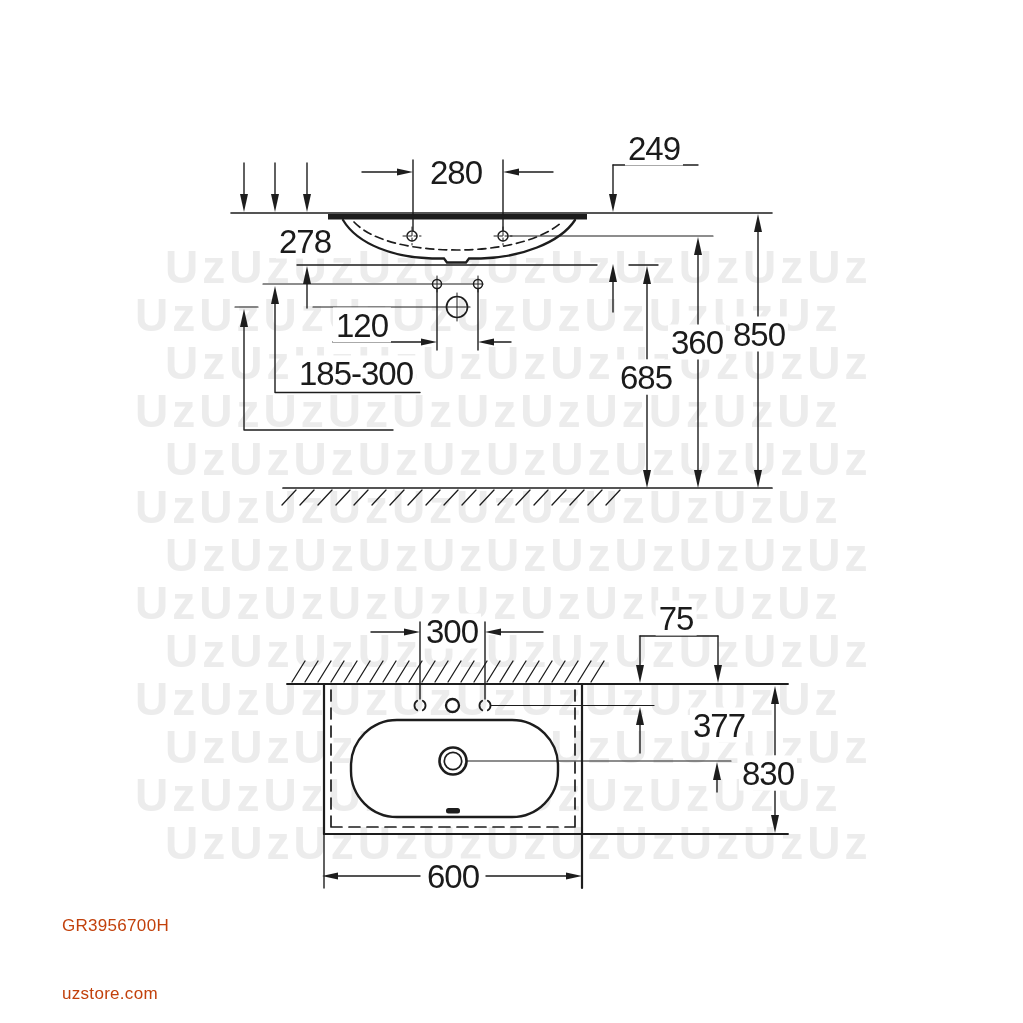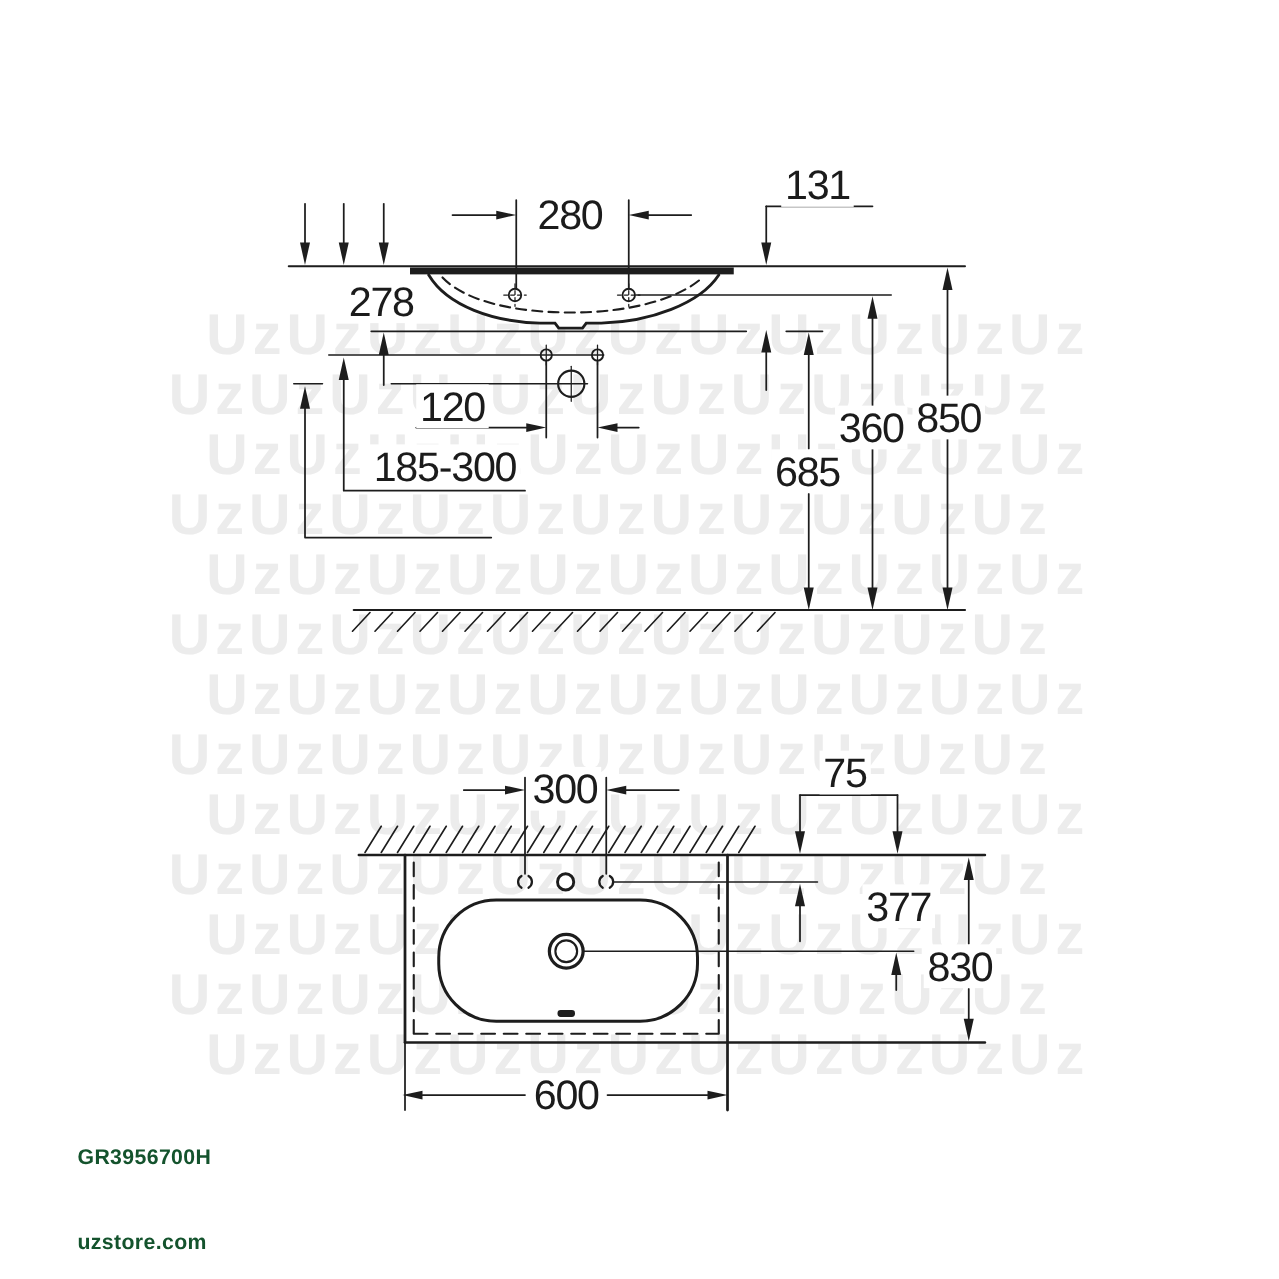--- a/index.html
+++ b/index.html
@@ -7,22 +7,22 @@
           font-family:"Liberation Sans","DejaVu Sans",sans-serif;}
   
   .wm-row{position:absolute;white-space:nowrap;font-weight:bold;font-size:46px;
           letter-spacing:4px;color:#ececec;z-index:0;user-select:none;}
   
   #drawing{position:absolute;left:0;top:0;z-index:1;}
   
   .dim{position:absolute;transform:translate(-50%,-50%);font-size:33px;line-height:1;
        letter-spacing:-1px;color:#1b1b1b;background:#ffffff;padding:1px 3px;
        white-space:nowrap;z-index:2;}
-  .footer-text{position:absolute;font-size:17px;color:#14532d;letter-spacing:0.3px;
-       z-index:2;line-height:1.15;font-weight:bold;}
+  .footer-text{position:absolute;font-size:17px;color:#c2410c;letter-spacing:0.3px;
+       z-index:2;line-height:1.15;}
 </style>
 </head>
 <body>
 
 <div id="canvas">
 
   <div>
     <div class="wm-row" style="left:165px;top:240px">UzUzUzUzUzUzUzUzUzUzUz</div>
     <div class="wm-row" style="left:135px;top:288px">UzUzUzUzUzUzUzUzUzUzUz</div>
     <div class="wm-row" style="left:165px;top:336px">UzUzUzUzUzUzUzUzUzUzUz</div>
@@ -205,21 +205,21 @@
 
       <g stroke-width="1.4">
         <path d="M338,876 H420 M486,876 H566"></path>
         <polygon points="322,876 338,872.5 338,879.5" fill="#1d1d1d" stroke="none"></polygon>
         <polygon points="582,876 566,872.5 566,879.5" fill="#1d1d1d" stroke="none"></polygon>
       </g>
     </g>
   </svg>
 
   <span class="dim" style="left:456px;top:172px">280</span>
-  <span class="dim" style="left:654px;top:148px">131</span>
+  <span class="dim" style="left:654px;top:148px">249</span>
   <span class="dim" style="left:305px;top:241px">278</span>
   <span class="dim" style="left:362px;top:325px">120</span>
   <span class="dim" style="left:356px;top:373px">185-300</span>
   <span class="dim" style="left:646px;top:377px">685</span>
   <span class="dim" style="left:697px;top:342px">360</span>
   <span class="dim" style="left:759px;top:334px">850</span>
 
   <span class="dim" style="left:452px;top:631px">300</span>
   <span class="dim" style="left:676px;top:618px">75</span>
   <span class="dim" style="left:719px;top:725px">377</span>

